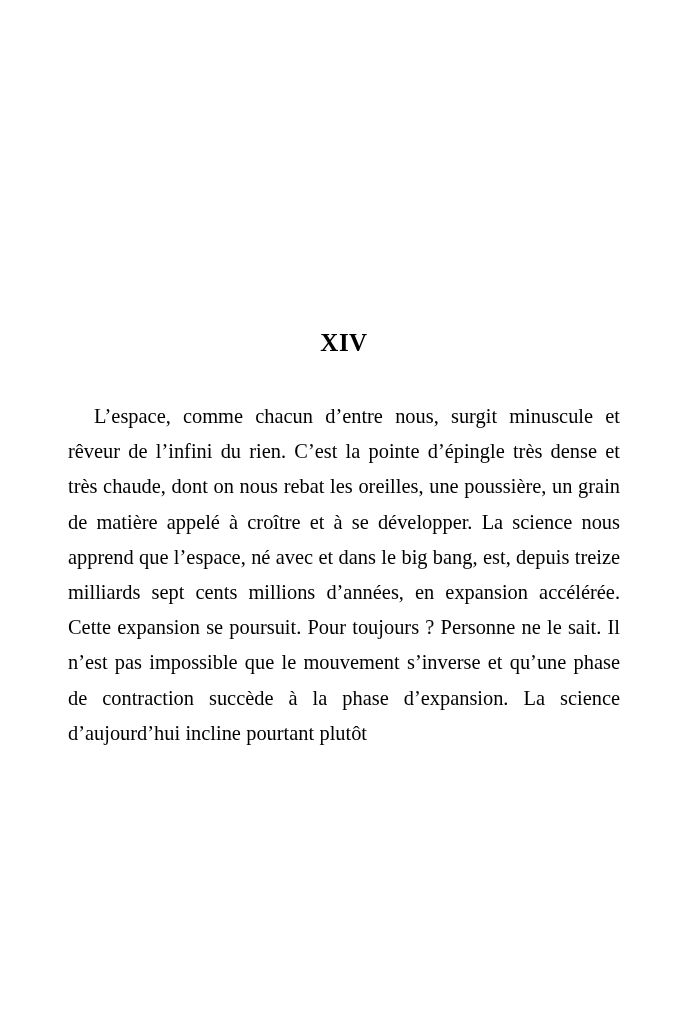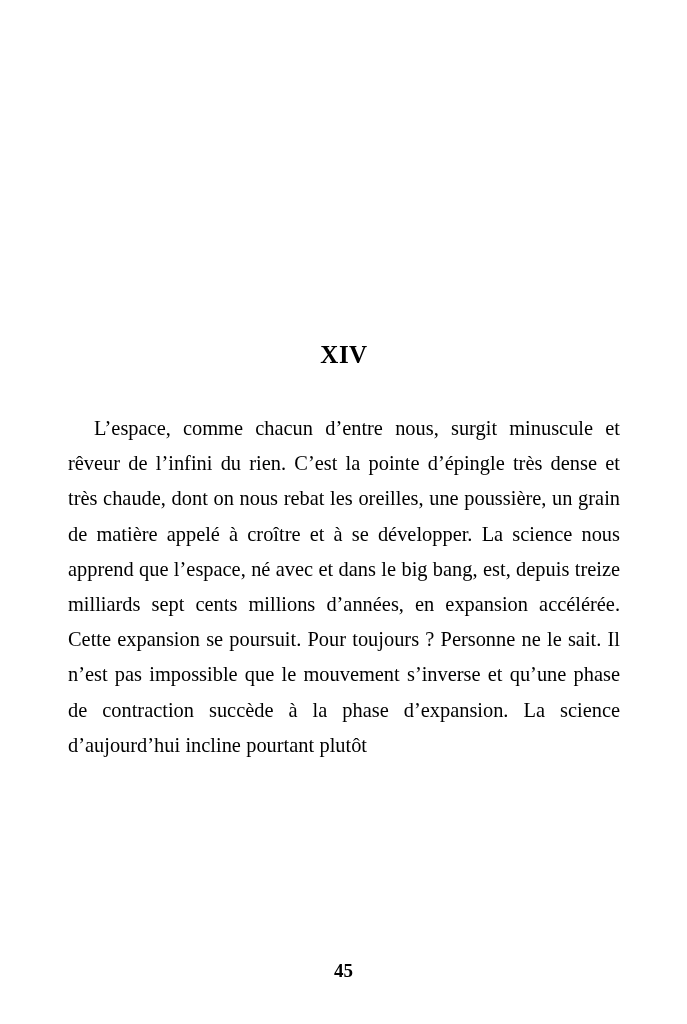--- a/index.html
+++ b/index.html
@@ -28,21 +28,21 @@
     top: 330px;
     width: 552px;
   }
 
   .chapter-number {
     text-align: center;
     font-size: 25px;
     font-weight: 700;
     letter-spacing: 0.5px;
     line-height: 1;
-    margin: 12px 0 44px 0;
+    margin: 0 0 44px 0;
     font-variant: normal;
   }
 
   .para {
     margin: 0;
     font-size: 20.4px;
     line-height: 35.2px;
     text-align: justify;
     text-justify: inter-word;
     text-indent: 26px;
@@ -77,15 +77,14 @@
 
   <div class="text-block">
 
     <h1 class="chapter-number">XIV</h1>
 
 
     <p class="para para-continued">L’espace, comme chacun d’entre nous, surgit minuscule et rêveur de l’infini du rien. C’est la pointe d’épingle très dense et très chaude, dont on nous rebat les oreilles, une poussière, un grain de matière appelé à croître et à se développer. La science nous apprend que l’espace, né avec et dans le big bang, est, depuis treize milliards sept cents millions d’années, en expansion accélérée. Cette expansion se poursuit. Pour toujours ? Personne ne le sait. Il n’est pas impossible que le mouvement s’inverse et qu’une phase de contraction succède à la phase d’expansion. La science d’aujourd’hui incline pourtant plutôt</p>
 
   </div>
 
-  <div class="folio">45</div>
 
 </div>
 
 </body></html>

